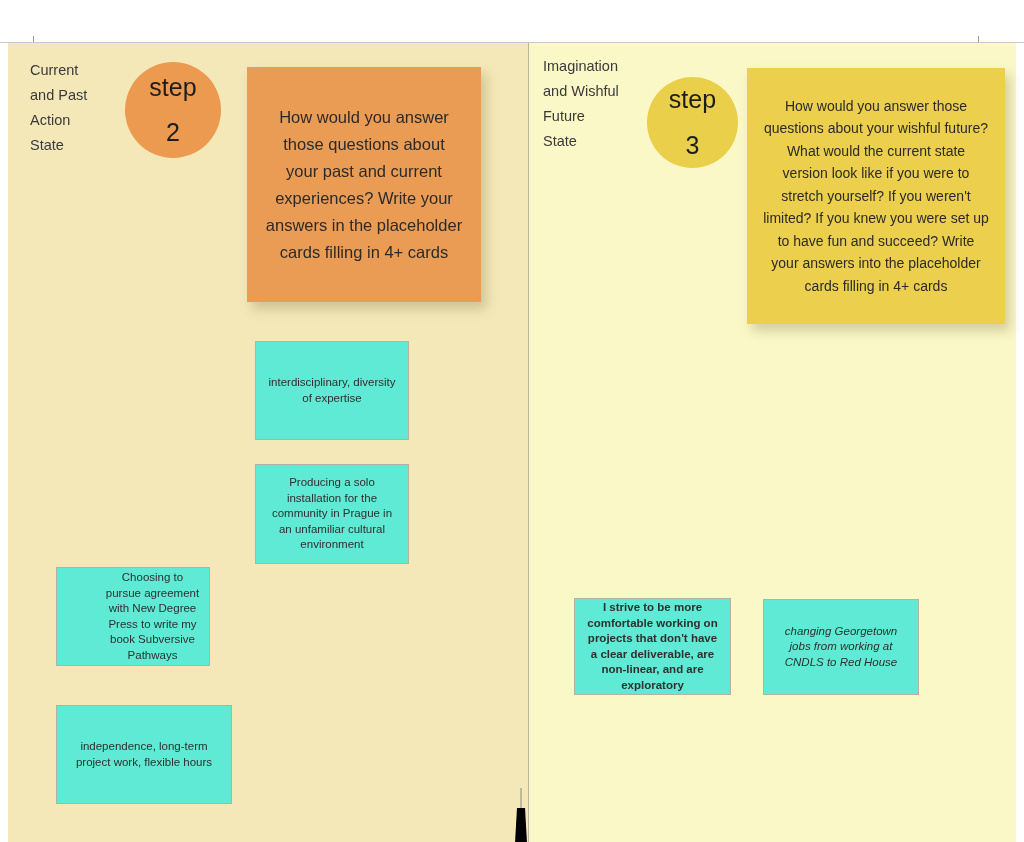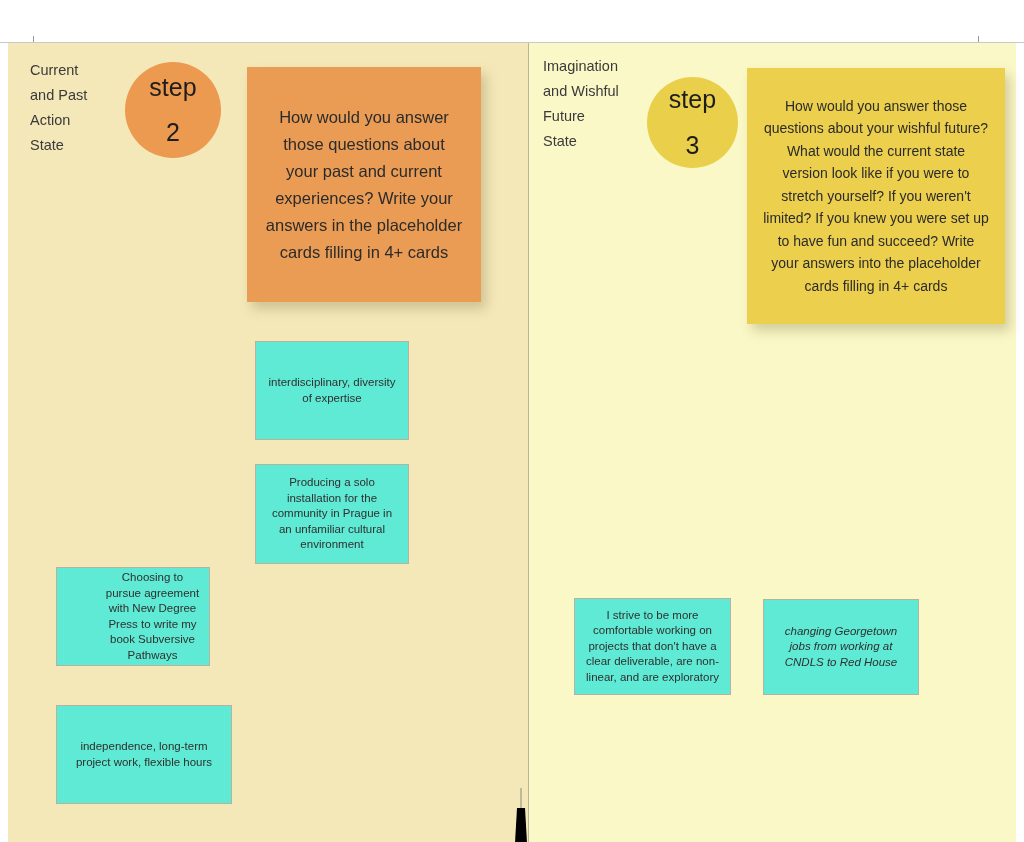--- a/index.html
+++ b/index.html
@@ -166,21 +166,21 @@
   </div>
 
   <div class="sticky" id="note-orange">How would you answer those questions about your past and current experiences? Write your answers in the placeholder cards filling in 4+ cards</div>
   <div class="sticky" id="note-yellow">How would you answer those questions about your wishful future? What would the current state version  look like if you were  to stretch yourself?  If you weren't limited? If you knew you were set up to have fun and succeed? Write your answers into the placeholder cards filling in 4+ cards</div>
 
   <div class="card" style="left:255px; top:305px; width:154px; height:99px;">interdisciplinary, diversity of expertise</div>
   <div class="card" style="left:255px; top:428px; width:154px; height:100px;">Producing a solo installation for the community in Prague in an unfamiliar cultural environment</div>
   <div class="card" style="left:56px;  top:531px; width:154px; height:99px;padding-left:48px;">Choosing to pursue agreement with New Degree Press to write my book Subversive Pathways</div>
   <div class="card" style="left:56px;  top:669px; width:176px; height:99px;">independence, long-term project work, flexible hours</div>
 
-  <div class="card" style="left:574px; top:562px; width:157px; height:97px;">I strive to be more comfortable working on projects that don't have a clear deliverable, are non-linear, and are exploratory</div>
+  <div class="card" style="left:574px; top:562px; width:157px; height:97px;font-weight:bold;">I strive to be more comfortable working on projects that don't have a clear deliverable, are non-linear, and are exploratory</div>
   <div class="card" style="left:763px; top:563px; width:156px; height:96px;font-style:italic;">changing Georgetown jobs from working at CNDLS to Red House</div>
 
   <svg id="pen-cursor" width="26" height="90" viewBox="0 0 26 90">
     <line x1="13" y1="0" x2="13" y2="22" stroke="#8c8c80" stroke-width="1"></line>
     <path d="M9 20 L17 20 L21 90 L5 90 Z" fill="#000000"></path>
   </svg>
 
   <div class="ruler top">
     <div class="tick" style="left:33px;"></div>
     <div class="tick" style="left:978px;"></div>

